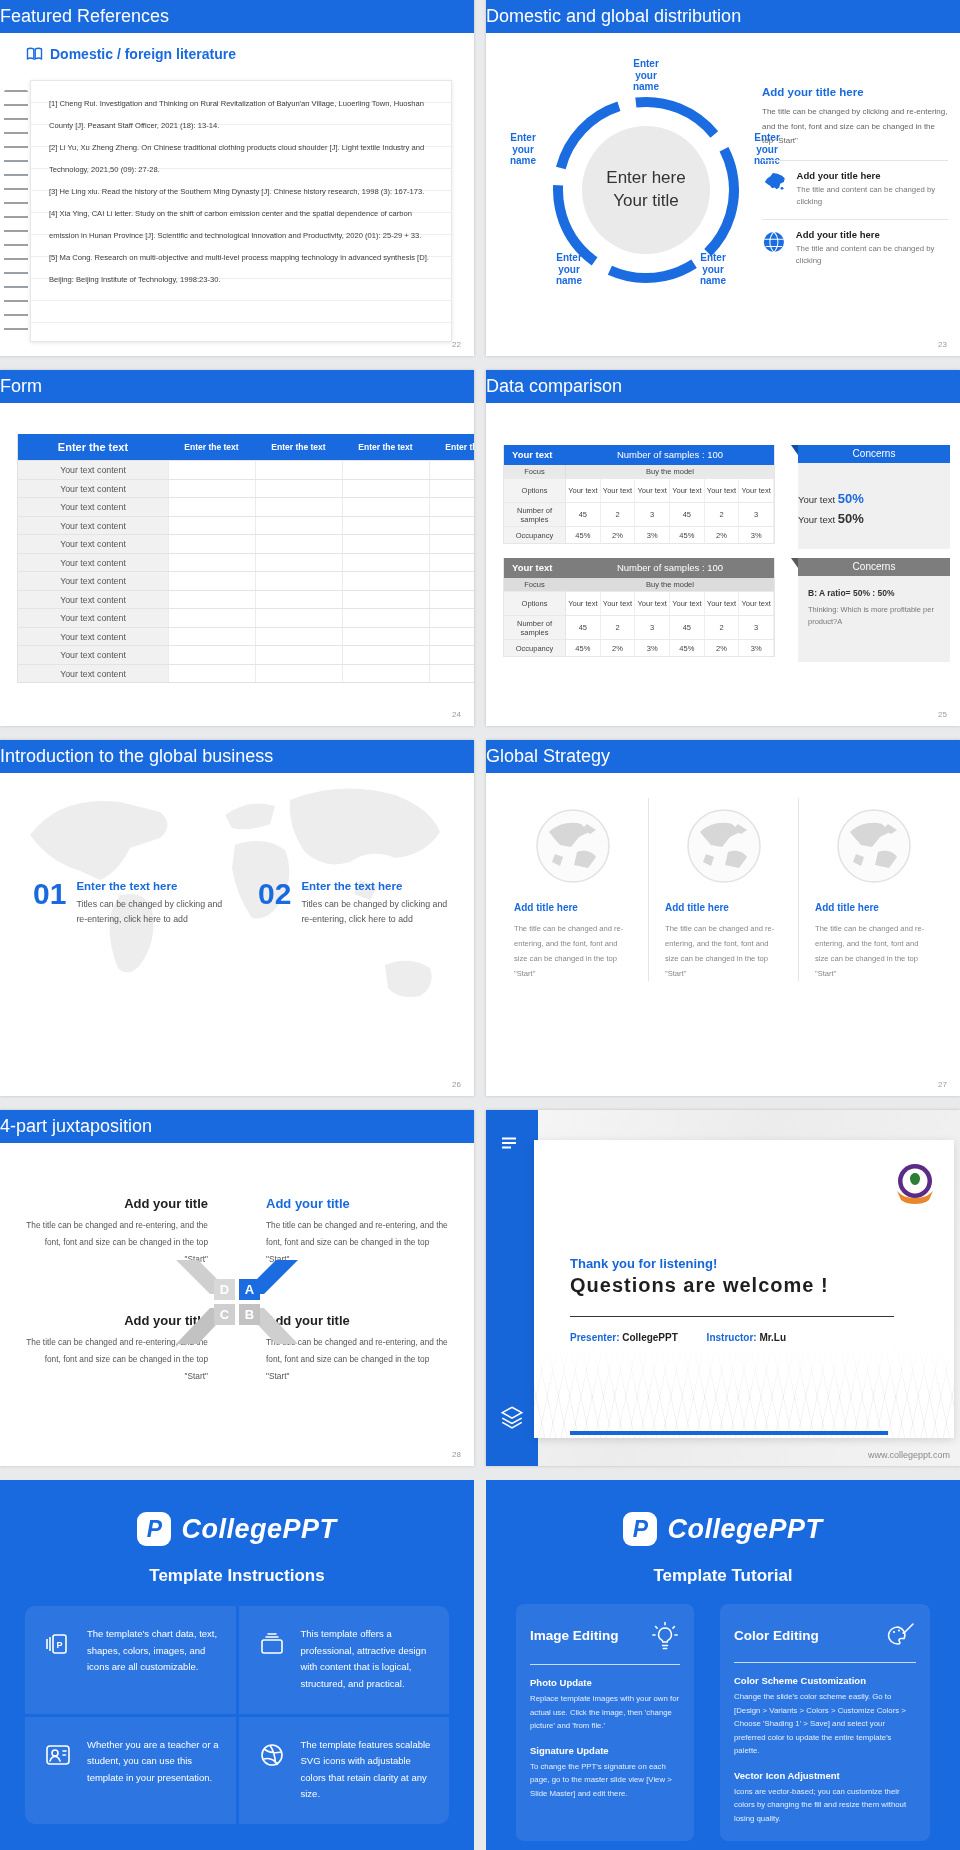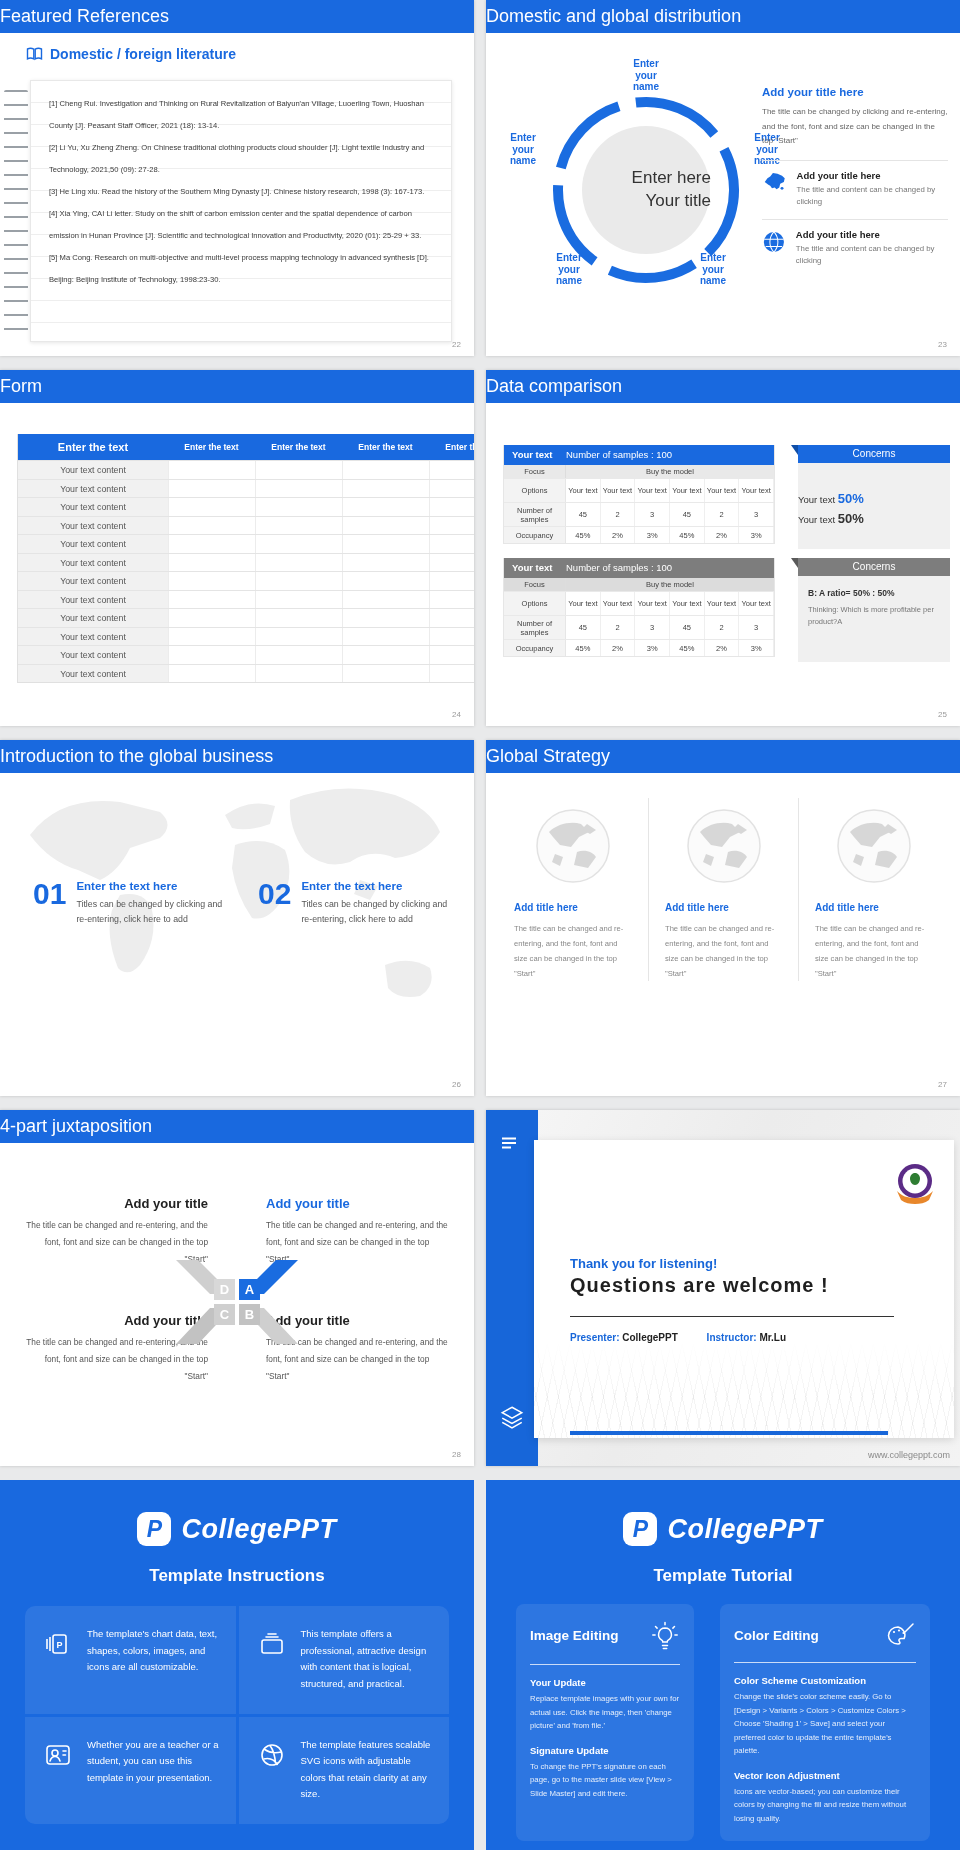--- a/index.html
+++ b/index.html
@@ -20,21 +20,21 @@
          color:var(--hblue);font-size:14px;font-weight:bold}
   .coils{position:absolute;left:4px;top:90px;width:24px;height:244px;
          background:repeating-linear-gradient(to bottom,#9aa0a6 0 2.5px,transparent 2.5px 14px);border-radius:2px}
   .paper{position:absolute;left:30px;top:80px;width:422px;height:262px;border:1px solid #e8e8e8;
          box-shadow:0 1px 4px rgba(0,0,0,.10);padding:12px 16px 0 18px;
          background:repeating-linear-gradient(to bottom,transparent 0 21px,#eeeeee 21px 22px) #fff}
   .ref{margin:0;font-size:7.6px;line-height:22px;color:#3c3c3c}
 
   
   .gearwrap{position:absolute;left:0;top:0;width:320px;height:356px}
-  .gcenter{position:absolute;left:95px;top:166px;width:130px;text-align:right;
+  .gcenter{position:absolute;left:95px;top:166px;width:130px;text-align:center;
            font-size:17px;color:#333;line-height:23px}
   .gl{position:absolute;width:46px;text-align:center;color:var(--hblue);font-weight:bold;
       font-size:10px;line-height:11.5px}
   .gl0{left:137px;top:58px}.gl1{left:14px;top:132px}.gl2{left:258px;top:132px}
   .gl3{left:60px;top:252px}.gl4{left:204px;top:252px}
   .r23{position:absolute;left:276px;top:86px;width:186px}
   .r23 h4{margin:0 0 7px;font-size:11.5px;color:var(--hblue)}
   .body23{margin:0;font-size:8px;color:#666;line-height:14.5px}
   .sep23{border-top:1px solid #e4e4e4;margin:11px 0 9px}
   .item23{display:flex;gap:10px;align-items:flex-start}
@@ -50,21 +50,21 @@
   .trow{display:flex;height:18.5px;border-top:1px solid #e4e4e4}
   .trow .c0{width:150px;background:#f1f1f1;font-size:8.8px;color:#555;text-align:center;line-height:18.5px}
   .trow .c{flex:1;border-left:1px solid #ececec}
 
   
   .t25{position:absolute;left:17px;width:272px;border:1px solid #e6e6e6;border-top:none;font-size:7.5px;color:#444}
   .t25.ta{top:75px}.t25.tb{top:188px}
   .t25h{display:flex;height:20px;color:#fff}
   .ta .t25h{background:var(--hblue)}.tb .t25h{background:var(--grayhead)}
   .t25h .hl{width:62px;padding-left:8px;line-height:20px;font-size:9.5px;font-weight:bold}
-  .t25h .hv{flex:1;text-align:left;line-height:20px;font-size:9.5px}
+  .t25h .hv{flex:1;text-align:center;line-height:20px;font-size:9.5px}
   .t25sub{display:flex;height:13px;line-height:13px;background:#e9e9e9}
   .tb .t25sub{background:#dcdcdc}
   .t25sub .sl{width:62px;text-align:center;border-right:1px solid #dddddd}
   .t25sub .sv{flex:1;text-align:center}
   .t25row{display:flex;background:#fff;border-top:1px solid #e9e9e9}
   .t25row .rl{width:62px;background:#f3f3f3;display:flex;align-items:center;justify-content:center;
               text-align:center;border-right:1px solid #e6e6e6;padding:2px}
   .t25cells{flex:1;display:flex}
   .t25c{flex:1;display:flex;align-items:center;justify-content:center;border-right:1px solid #efefef;text-align:center}
   .rowh24{height:24px}.rowh17{height:17px}
@@ -631,21 +631,21 @@
     <div class="cards2">
       <div class="card2">
         <div class="c2head">
           <span class="c2title">Image Editing</span>
           <svg width="30" height="32" viewBox="0 0 30 32" fill="none" stroke="#fff" stroke-width="1.5" stroke-linecap="round">
             <path d="M15 8a6.5 6.5 0 0 1 3.2 12.1c-.6.4-1 1.1-1 1.9h-4.4c0-.8-.4-1.5-1-1.9A6.5 6.5 0 0 1 15 8z"></path>
             <path d="M15 2.5v2.2M5.5 6.5l1.6 1.6M24.5 6.5l-1.6 1.6M2.8 15h2.3M24.9 15h2.3M12.5 25.5h5M13.3 28.5h3.4"></path>
           </svg>
         </div>
         <div class="c2sec">
-          <h5>Your Update</h5>
+          <h5>Photo Update</h5>
           <p>Replace template images with your own for actual use. Click the image, then 'change picture' and 'from file.'</p>
         </div>
         <div class="c2sec">
           <h5>Signature Update</h5>
           <p>To change the PPT's signature on each page, go to the master slide view [View &gt; Slide Master] and edit there.</p>
         </div>
       </div>
       <div class="card2">
         <div class="c2head">
           <span class="c2title">Color Editing</span>

